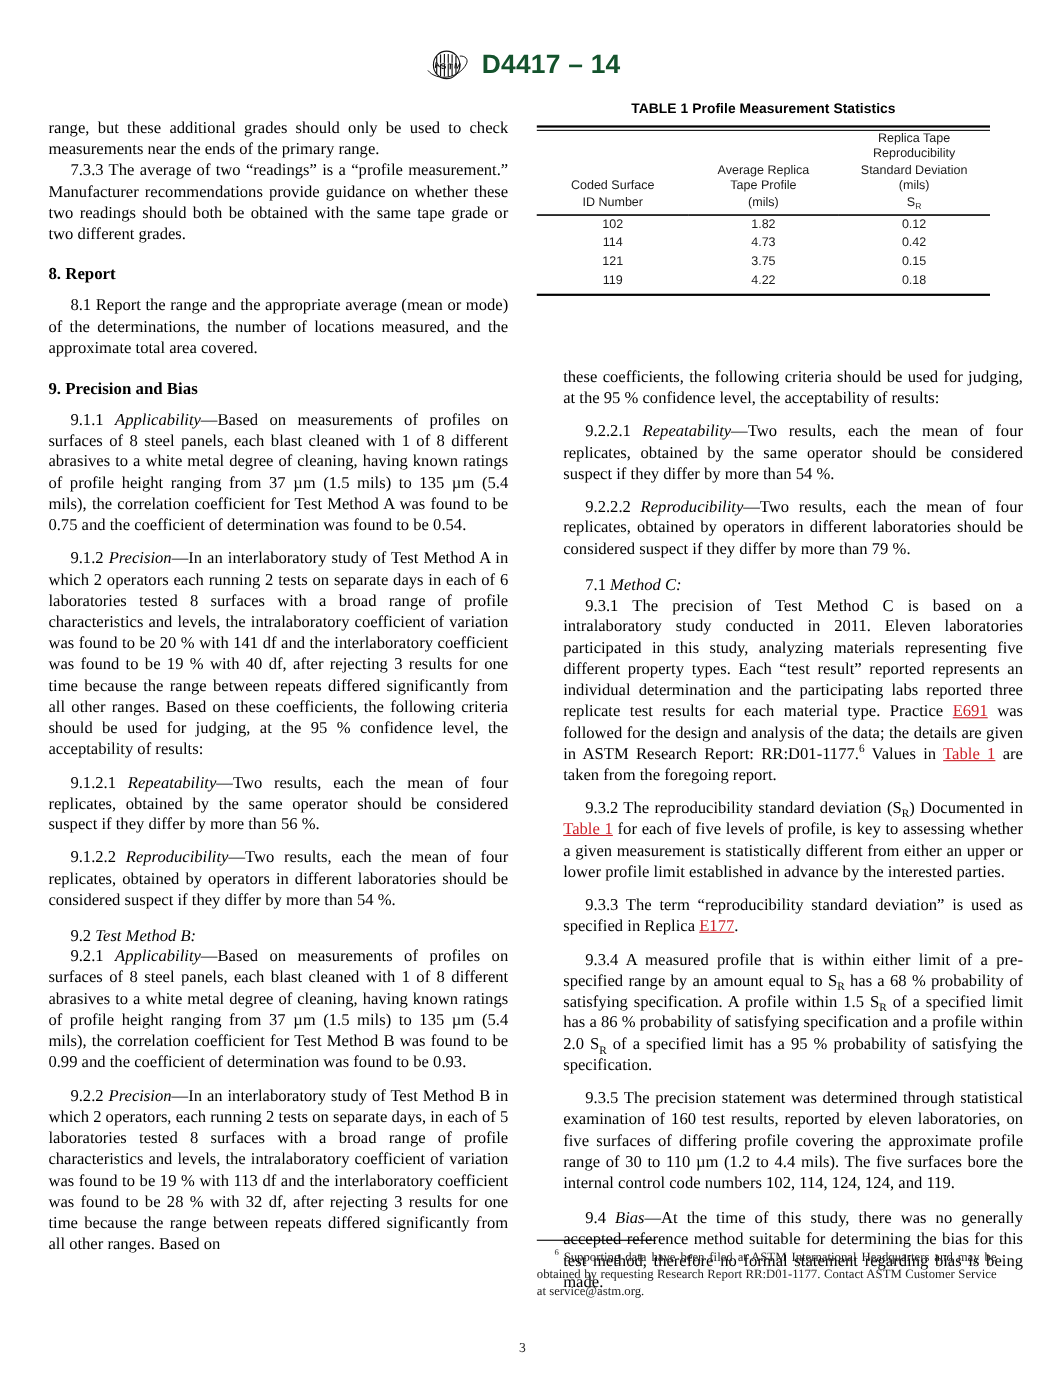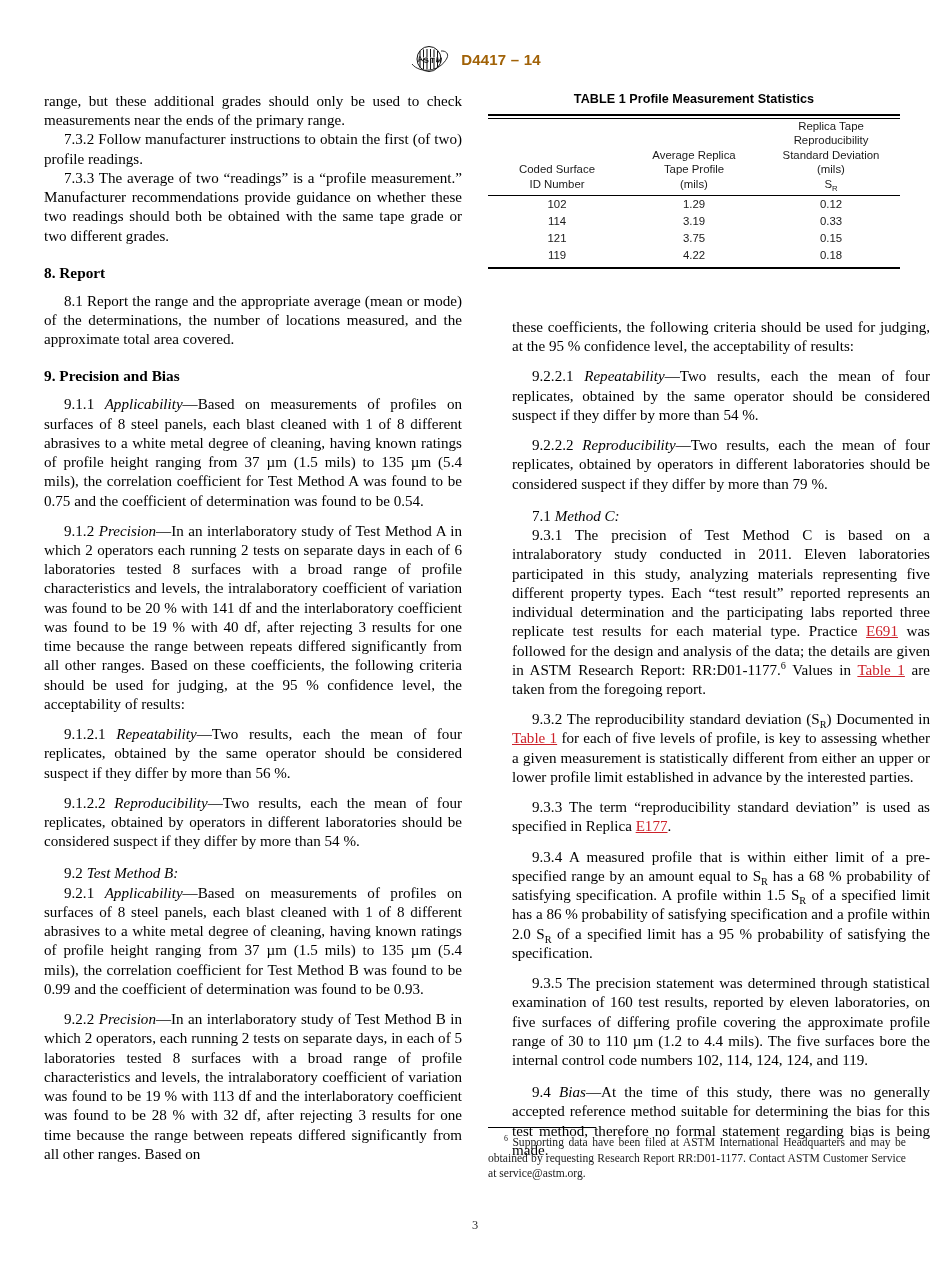--- a/index.html
+++ b/index.html
@@ -29,35 +29,36 @@
     gap: 10px;
   }
   .astm-logo {
     width: 42px;
     height: 30px;
     flex: 0 0 auto;
   }
   .doc-designation {
     font-family: "Liberation Sans", "DejaVu Sans", sans-serif;
     font-weight: bold;
-    font-size: 15px;
+    font-size: 24px;
     letter-spacing: 0.2px;
-    color: #a16207;
+    color: #14532d;
   }
 
   
   .col {
     position: absolute;
     width: 418px;
     font-size: 15.1px;
     line-height: 1.275;
     text-align: justify;
     text-justify: inter-word;
     -webkit-hyphens: none;
     hyphens: none;
+    margin-top: 16px;
   }
   .col-left  { left: 44px;  top: 92px; }
   .col-right { left: 512px; top: 318px; }
 
   p {
     margin: 0;
     padding: 0;
   }
   p.para {
     text-indent: 20px;
@@ -219,48 +220,47 @@
             <span>Reproducibility</span><br>
             <span>Standard Deviation</span><br>
             <span>(mils)</span><br>
             <span>S</span><sub>R</sub>
           </th>
         </tr>
       </thead>
       <tbody>
         <tr>
           <td>102</td>
-          <td>1.29</td>
+          <td>1.82</td>
           <td>0.12</td>
         </tr>
         <tr>
           <td>114</td>
-          <td>3.19</td>
-          <td>0.33</td>
+          <td>4.73</td>
+          <td>0.42</td>
         </tr>
         <tr>
           <td>121</td>
           <td>3.75</td>
           <td>0.15</td>
         </tr>
         <tr>
           <td>119</td>
           <td>4.22</td>
           <td>0.18</td>
         </tr>
       </tbody>
     </table>
     <div class="table-bottom-rule"></div>
   </div>
 
   <div class="col col-left">
 
     <p class="cont">range, but these additional grades should only be used to check measurements near the ends of the primary range.</p>
 
-    <p class="para">7.3.2  Follow manufacturer instructions to obtain the first (of two) profile readings.</p>
 
     <p class="para">7.3.3  The average of two “readings” is a “profile measurement.” Manufacturer recommendations provide guidance on whether these two readings should both be obtained with the same tape grade or two different grades.</p>
 
     <div class="sec-spacer-top"></div>
     <h2 class="section-head">8.  Report</h2>
     <div style="height:9px"></div>
 
     <p class="para">8.1  Report the range and the appropriate average (mean or mode) of the determinations, the number of locations measured, and the approximate total area covered.</p>
 
     <div class="sec-spacer-top"></div>

